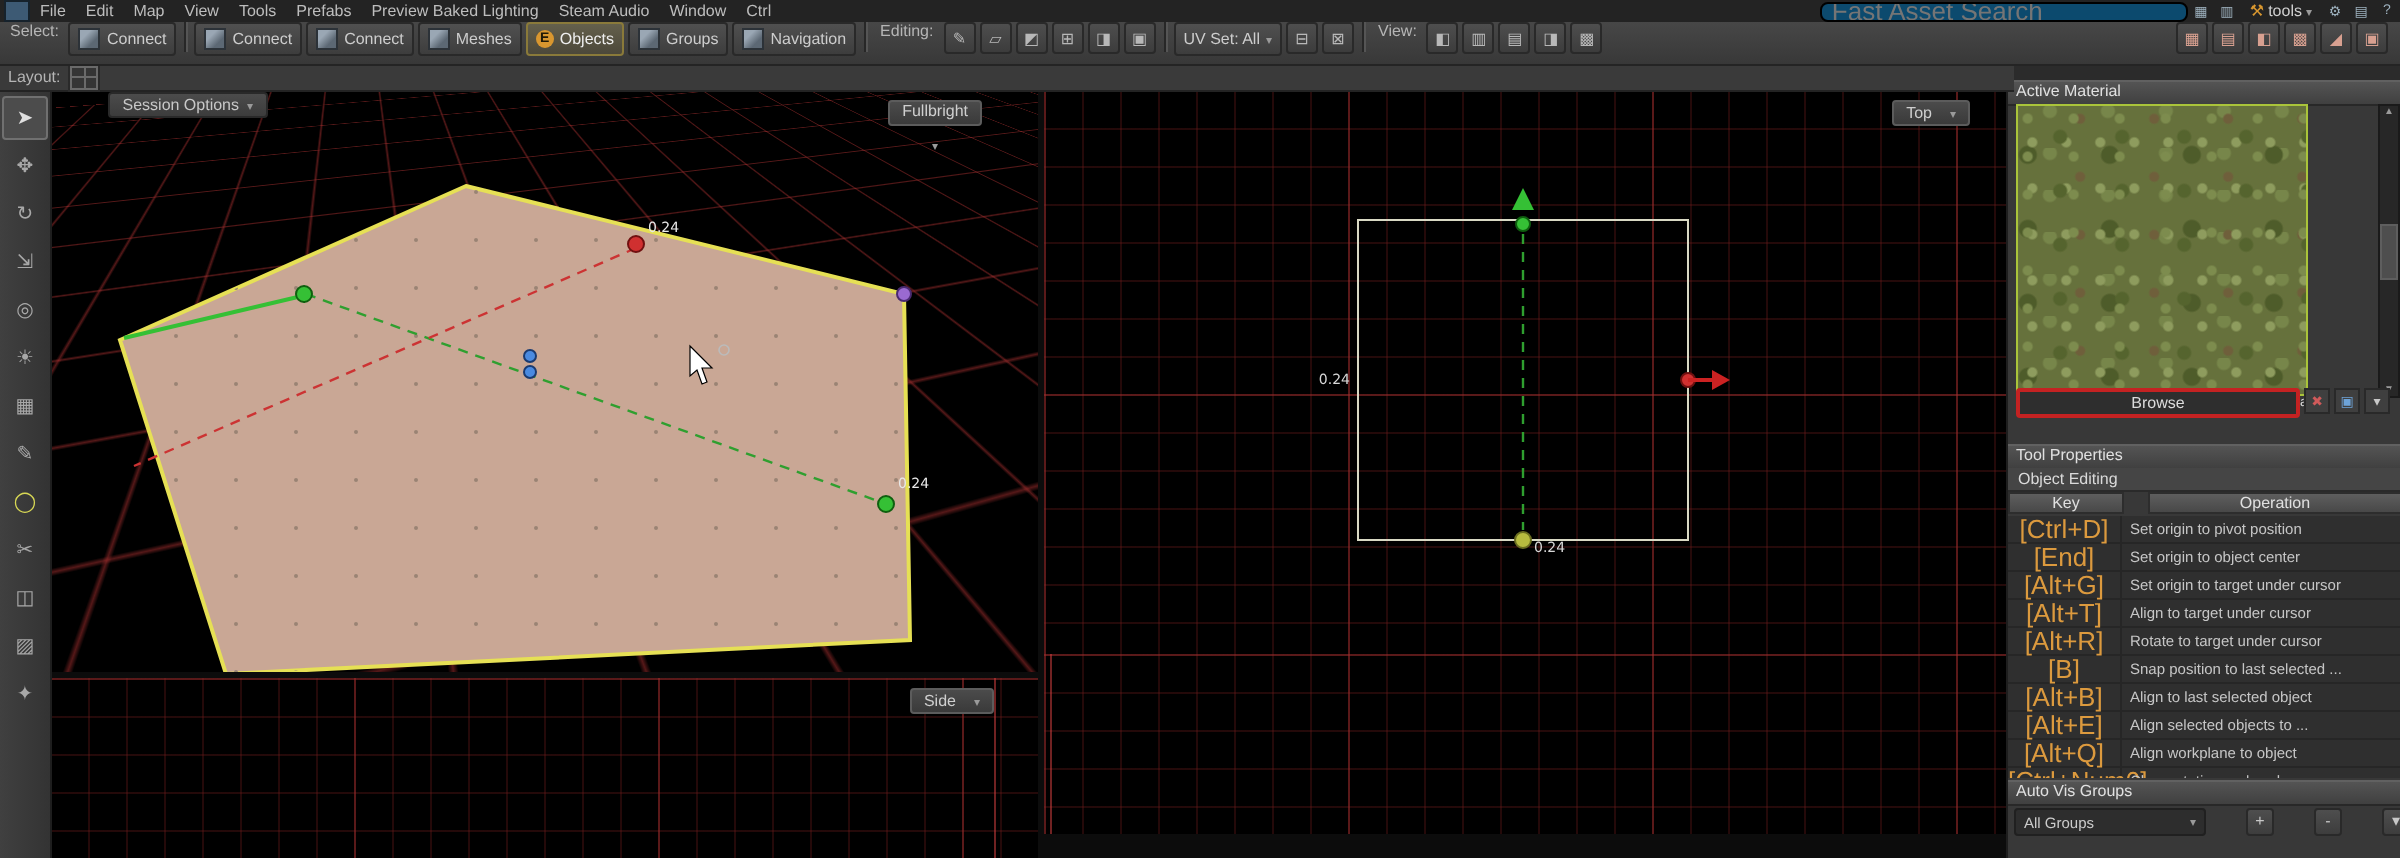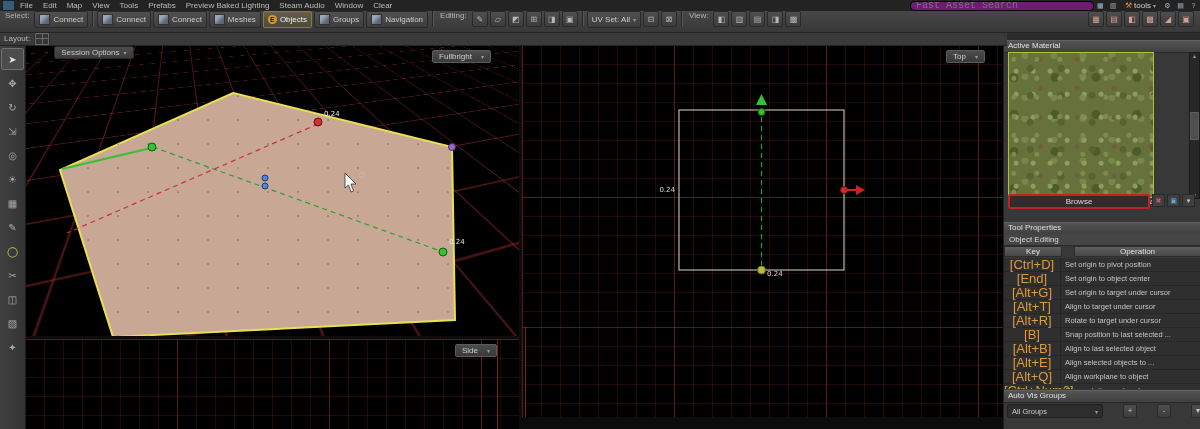--- a/index.html
+++ b/index.html
@@ -5,23 +5,23 @@
   html,body{margin:0;padding:0;}
   body{width:1200px;height:429px;overflow:hidden;background:#2b2b2b;
        font-family:"Liberation Sans",sans-serif;color:#c8c8c8;}
   .app{position:relative;width:1200px;height:429px;user-select:none;}
 
   
   .menubar{position:absolute;top:0;left:0;right:0;height:11px;background:#232323;
            display:flex;align-items:center;font-size:8px;color:#bdbdbd;z-index:20;white-space:nowrap;}
   .logo{width:11px;height:9px;margin-left:2px;background:#3d5a74;border:1px solid #16222c;}
   .menu-item{padding:0 5px;line-height:11px;cursor:default;}
-  .asset-search{margin-left:auto;width:172px;height:8px;background:#701a75;border:1px solid #000;
-                border-radius:4px;font-size:10px;color:#9a9a9a;padding:0 5px;outline:none;
-                font-family:Liberation Mono, monospace;}
+  .asset-search{margin-left:auto;width:172px;height:8px;background:#0c4a6e;border:1px solid #000;
+                border-radius:4px;font-size:13px;color:#9a9a9a;padding:0 5px;outline:none;
+                font-family:Liberation Sans, sans-serif;}
   .mb-icon{width:11px;height:9px;margin:0 1px;display:flex;align-items:center;justify-content:center;
            font-size:7px;color:#9fb3c0;}
   .tools-dd{display:flex;align-items:center;gap:2px;padding:0 5px;color:#d0d0d0;}
   .tools-dd .wrench{color:#d9972f;font-size:8px;}
   .dd-arrow{font-size:6px;color:#9a9a9a;}
 
   
   .toolbar{position:absolute;top:11px;left:0;right:0;height:21px;
            background:linear-gradient(#474747,#383838);border-bottom:1px solid #242424;
            display:flex;align-items:flex-start;padding:0 2px;gap:2px;font-size:8px;white-space:nowrap;z-index:19;}
@@ -144,21 +144,21 @@
     <div class="logo"></div>
     <span class="menu-item">File</span>
     <span class="menu-item">Edit</span>
     <span class="menu-item">Map</span>
     <span class="menu-item">View</span>
     <span class="menu-item">Tools</span>
     <span class="menu-item">Prefabs</span>
     <span class="menu-item">Preview Baked Lighting</span>
     <span class="menu-item">Steam Audio</span>
     <span class="menu-item">Window</span>
-    <span class="menu-item">Clear</span>
+    <span class="menu-item">Ctrl</span>
     <input class="asset-search" placeholder="Fast Asset Search" style="">
     <span class="mb-icon">▦</span>
     <span class="mb-icon">▥</span>
     <span class="tools-dd">
       <span class="wrench">⚒</span>
       <span>tools</span>
       <span class="dd-arrow">▾</span>
     </span>
     <span class="mb-icon">⚙</span>
     <span class="mb-icon">▤</span>
@@ -277,21 +277,21 @@
         <circle cx="127" cy="102" r="4" fill="#35c035" stroke="#0f5f0f" stroke-width="1"></circle>
         <circle cx="240" cy="133" r="3" fill="#4a8ae0" stroke="#1a3a70" stroke-width="1"></circle>
         <circle cx="240" cy="141" r="3" fill="#4a8ae0" stroke="#1a3a70" stroke-width="1"></circle>
         <circle cx="427" cy="102" r="3.5" fill="#9a6ad0" stroke="#4a2a70" stroke-width="1"></circle>
         <circle cx="418" cy="207" r="4" fill="#35c035" stroke="#0f5f0f" stroke-width="1"></circle>
         <text x="299" y="71" font-size="7" fill="#e8e8e8">0.24</text>
         <text x="424" y="199" font-size="7" fill="#e8e8e8">0.24</text>
         <polygon points="320,128 320,143 323.5,140 326,147 328.5,146 326,139 331,139" fill="#ffffff" stroke="#000000" stroke-width="0.6"></polygon>
         <circle cx="337" cy="130" r="2.5" fill="none" stroke="#bbbbbb" stroke-width="0.8"></circle>
       </svg>
-      <div class="vp-label" style="right:28px;">
+      <div class="vp-label" style="right:28px;flex-direction:column;">
         <span>Fullbright</span>
         <span class="dd-arrow">▾</span>
       </div>
     </div>
 
     <div class="vp vp-top">
       <div class="grid2d"></div>
       <svg class="overlay" viewBox="0 0 481 291">
         <rect x="157" y="65" width="165" height="160" fill="none" stroke="#d9d9c4" stroke-width="1"></rect>
         <line x1="239.5" y1="72" x2="239.5" y2="220" stroke="#2f9f2f" stroke-width="1.2" stroke-dasharray="5 4"></line>

